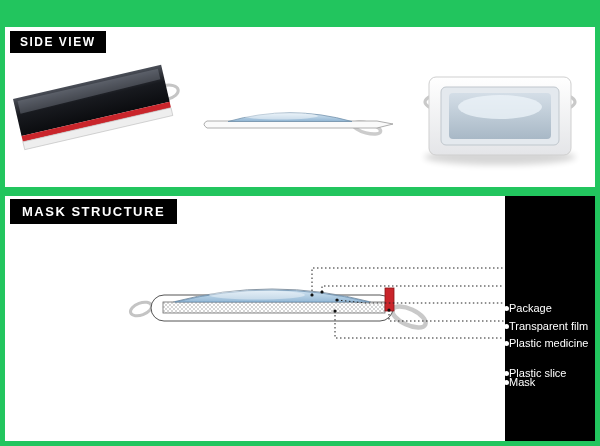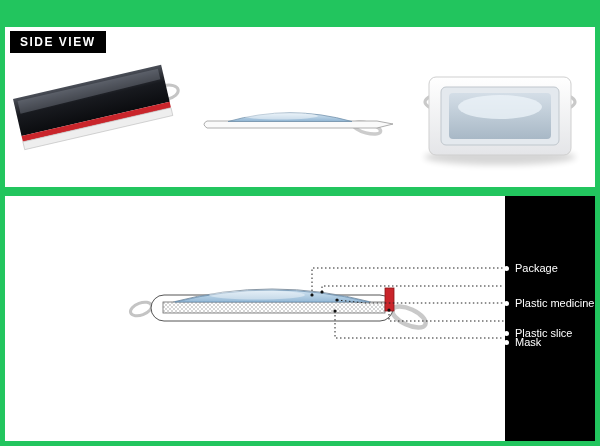--- a/index.html
+++ b/index.html
@@ -12,22 +12,22 @@
   .right-black{position:absolute;left:500px;top:0;width:90px;height:245px;background:#000;z-index:1;}
   .section-tag{
     position:absolute;background:#000;color:#fff;font-weight:bold;
     letter-spacing:1.5px;z-index:5;white-space:nowrap;
   }
   .side-view-tag{left:10px;top:31px;font-size:12px;padding:4px 10px;}
   .mask-structure-tag{left:10px;top:199px;font-size:13px;padding:5px 12px;}
   .fig-svg{position:absolute;left:0;top:0;}
   .diagram-svg{position:absolute;left:0;top:0;z-index:2;pointer-events:none;}
   .diagram-label{
-    position:absolute;display:flex;align-items:center;gap:6px;z-index:3;
-    color:#fff;font-size:11px;line-height:12px;left:499px;
+    position:absolute;display:flex;align-items:center;gap:0;z-index:3;
+    color:#fff;font-size:11px;line-height:12px;left:499px;margin-top:40px;
   }
   .diagram-label .dot{width:5px;height:5px;border-radius:50%;background:#fff;flex:0 0 auto;}
   .lbl-0{top:66px;} .lbl-1{top:84px;} .lbl-2{top:101px;} .lbl-3{top:131px;} .lbl-4{top:140px;}
 </style>
 </head>
 <body>
 
 <div class="board">
 
   <div class="top-panel">
@@ -126,28 +126,35 @@
         <circle cx="332" cy="104" r="1.6"></circle>
         <circle cx="384" cy="114" r="1.6"></circle>
         <circle cx="330" cy="115" r="1.6"></circle>
       </g>
     </svg>
 
     <div class="diagram-label lbl-0">
       <span class="dot"></span>
       <span>Package</span>
     </div>
+    <div class="diagram-label lbl-1">
+      <span class="dot"></span>
+      <span>Transparent film</span>
+    </div>
     <div class="diagram-label lbl-2">
       <span class="dot"></span>
       <span>Plastic medicine</span>
     </div>
     <div class="diagram-label lbl-3">
       <span class="dot"></span>
       <span>Plastic slice</span>
     </div>
     <div class="diagram-label lbl-4">
       <span class="dot"></span>
       <span>Mask</span>
     </div>
   </div>
 
+  <div class="section-tag mask-structure-tag">
+    <span>MASK STRUCTURE</span>
+  </div>
 
 </div>
 
 </body></html>

